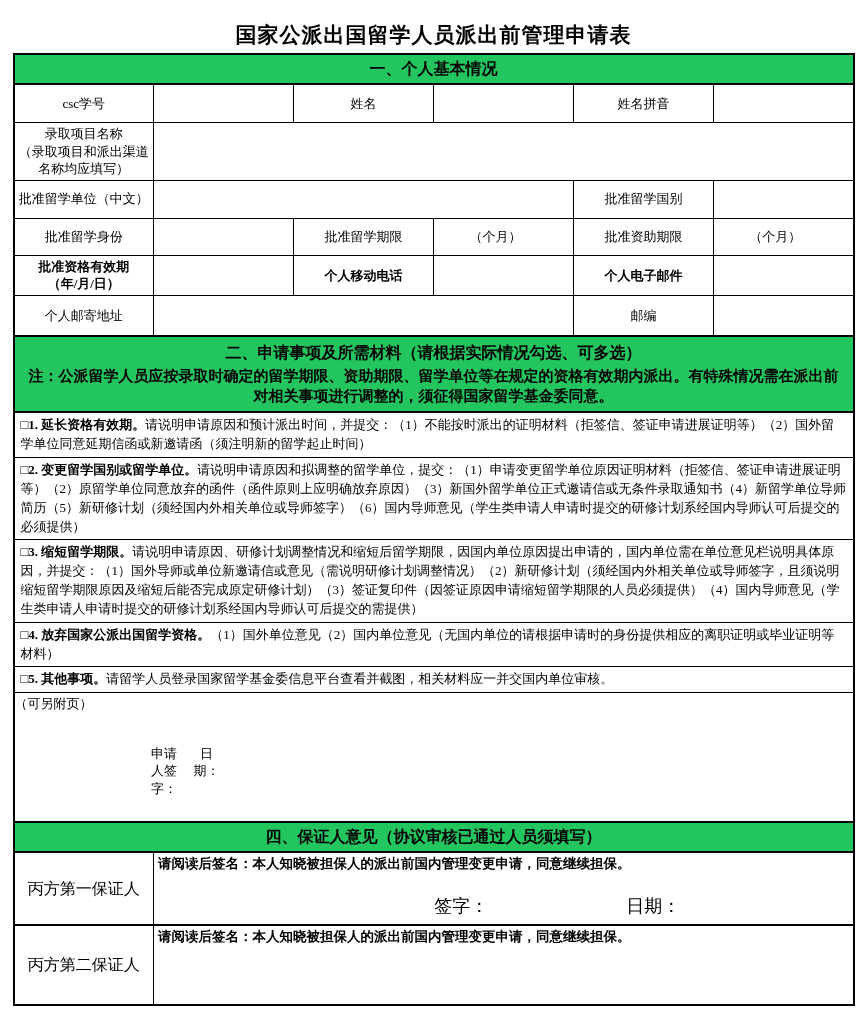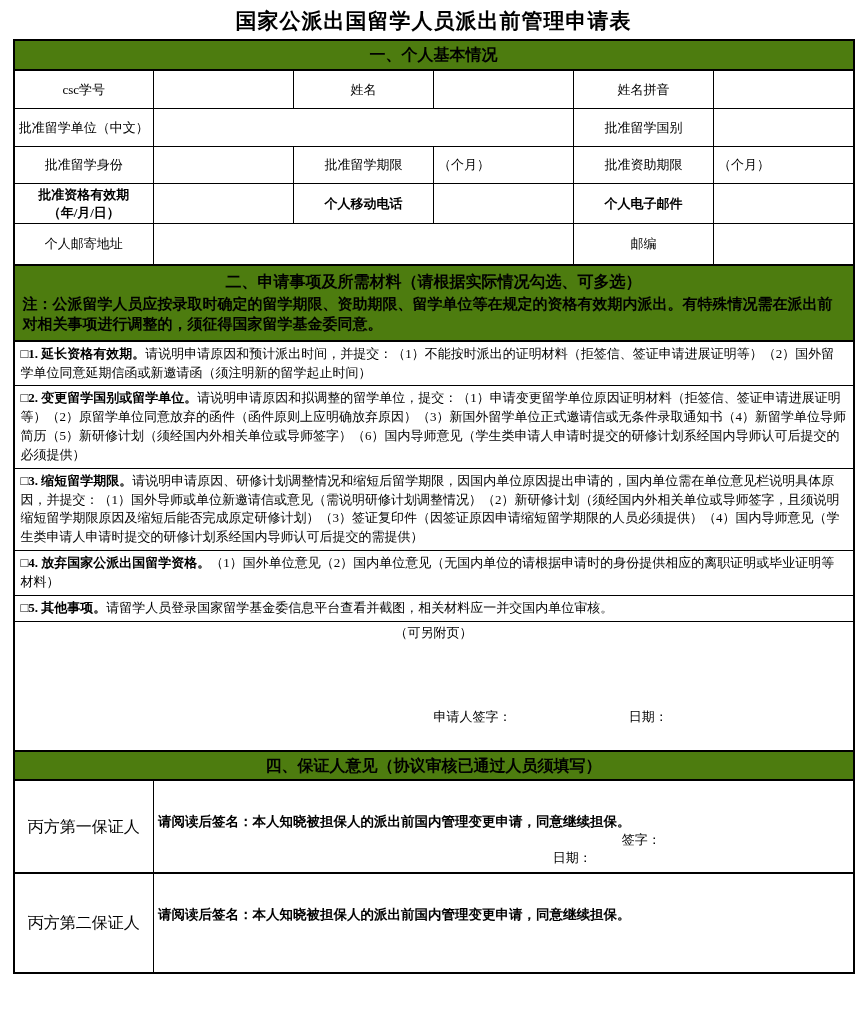--- a/index.html
+++ b/index.html
@@ -9,52 +9,52 @@
     height: 1014px;
     font-family: "Liberation Serif", "DejaVu Serif", serif;
     color: #000;
     overflow: hidden;
   }
   .page-title {
     text-align: center;
     font-size: 21px;
     font-weight: bold;
     letter-spacing: 1px;
-    padding-top: 7px;
+    padding-top: 21px;
     margin-bottom: 4px;
   }
   table.form {
     width: 840px;
     margin: 0 auto;
     border-collapse: collapse;
     table-layout: fixed;
     border: 2px solid #000;
   }
   table.form col { width: 140px; }
   td {
     border: 1px solid #000;
     font-size: 13px;
     text-align: center;
     vertical-align: middle;
     padding: 2px 4px;
     line-height: 1.35;
     word-break: break-all;
   }
   td.sec-header {
-    background: #4d7c0f;
+    background: #22c55e;
     font-weight: bold;
     font-size: 16px;
     border-top: 2px solid #000;
     border-bottom: 2px solid #000;
     padding: 3px 4px;
   }
   .sec2-note {
     font-size: 15px;
     font-weight: bold;
-    text-align: left;
+    text-align: center;
     line-height: 1.35;
     padding: 0 4px;
   }
   .sec2-title { font-size: 16px; font-weight: bold; margin-bottom: 2px; }
   td.item-cell {
     text-align: left;
     font-size: 13px;
     padding: 3px 6px;
     line-height: 1.45;
   }
@@ -64,64 +64,61 @@
   .r-b { height: 32px; }
   .r-c { height: 51px; }
   .r-d { height: 38px; }
   .r-e { height: 37px; }
   .r-f { height: 39px; font-weight: bold; }
   .r-g { height: 41px; }
   .h-s1 { height: 23px; }
   .h-s2 { height: 76px; }
   .h-s3 { height: 50px; }
   .h-s4 { height: 26px; }
-  td.month-cell { text-align: left; padding-right: 20px; }
+  td.month-cell { text-align: center; padding-right: 20px; }
   td.situation-cell {
     height: 125px;
     vertical-align: top;
     padding: 0;
   }
   .situation-inner {
     display: flex;
-    flex-direction: column;
     height: 128px;
     width: 100%;
   }
   .attach-note { text-align: center; font-size: 13px; padding-top: 2px; }
   .sign-row {
     margin-top: auto;
     display: flex;
     font-size: 13px;
     padding-bottom: 24px;
   }
   .sign-row .sign-label { margin-left: 50%; }
   .sign-row .date-label { margin-left: 14%; }
   tr.guarantor-1 td { border-bottom: 2px solid #000; }
   td.guarantor-label { font-size: 16px; }
   td.guarantor-cell { padding: 0; vertical-align: top; }
   .guarantor-inner {
     display: flex;
     flex-direction: column;
     width: 100%;
-    padding: 12px 4px 6px 4px;
-    margin-top: 20px;
+    padding: 2px 4px 6px 4px;
   }
   .g1 .guarantor-inner { height: 71px; }
   .g2 .guarantor-inner { height: 78px; }
   .guarantor-statement {
     font-weight: bold;
     font-size: 13.5px;
     text-align: left;
     line-height: 1.3;
   }
   .guarantor-sign-row {
     margin-top: auto;
     display: flex;
-    font-size: 13px;
-    flex-direction: column;
+    font-size: 18px;
   }
   .guarantor-sign-row .sign-label { margin-left: 40%; }
   .guarantor-sign-row .date-label { margin-left: 20%; }
   .two-line span { display: block; }
 </style>
 </head>
 <body>
 
 <div class="page-title">国家公派出国留学人员派出前管理申请表</div>
 
@@ -143,20 +140,27 @@
   <tr class="r-a">
     <td>csc学号</td>
     <td></td>
     <td>姓名</td>
     <td></td>
     <td>姓名拼音</td>
     <td></td>
   </tr>
 
 
+  <tr class="r-c">
+    <td class="two-line">
+      <span>录取项目名称</span>
+      <span>（录取项目和派出渠道名称均应填写）</span>
+    </td>
+    <td colspan="5"></td>
+  </tr>
 
   <tr class="r-d">
     <td>批准留学单位（中文）</td>
     <td colspan="3"></td>
     <td>批准留学国别</td>
     <td></td>
   </tr>
 
   <tr class="r-e">
     <td>批准留学身份</td>

